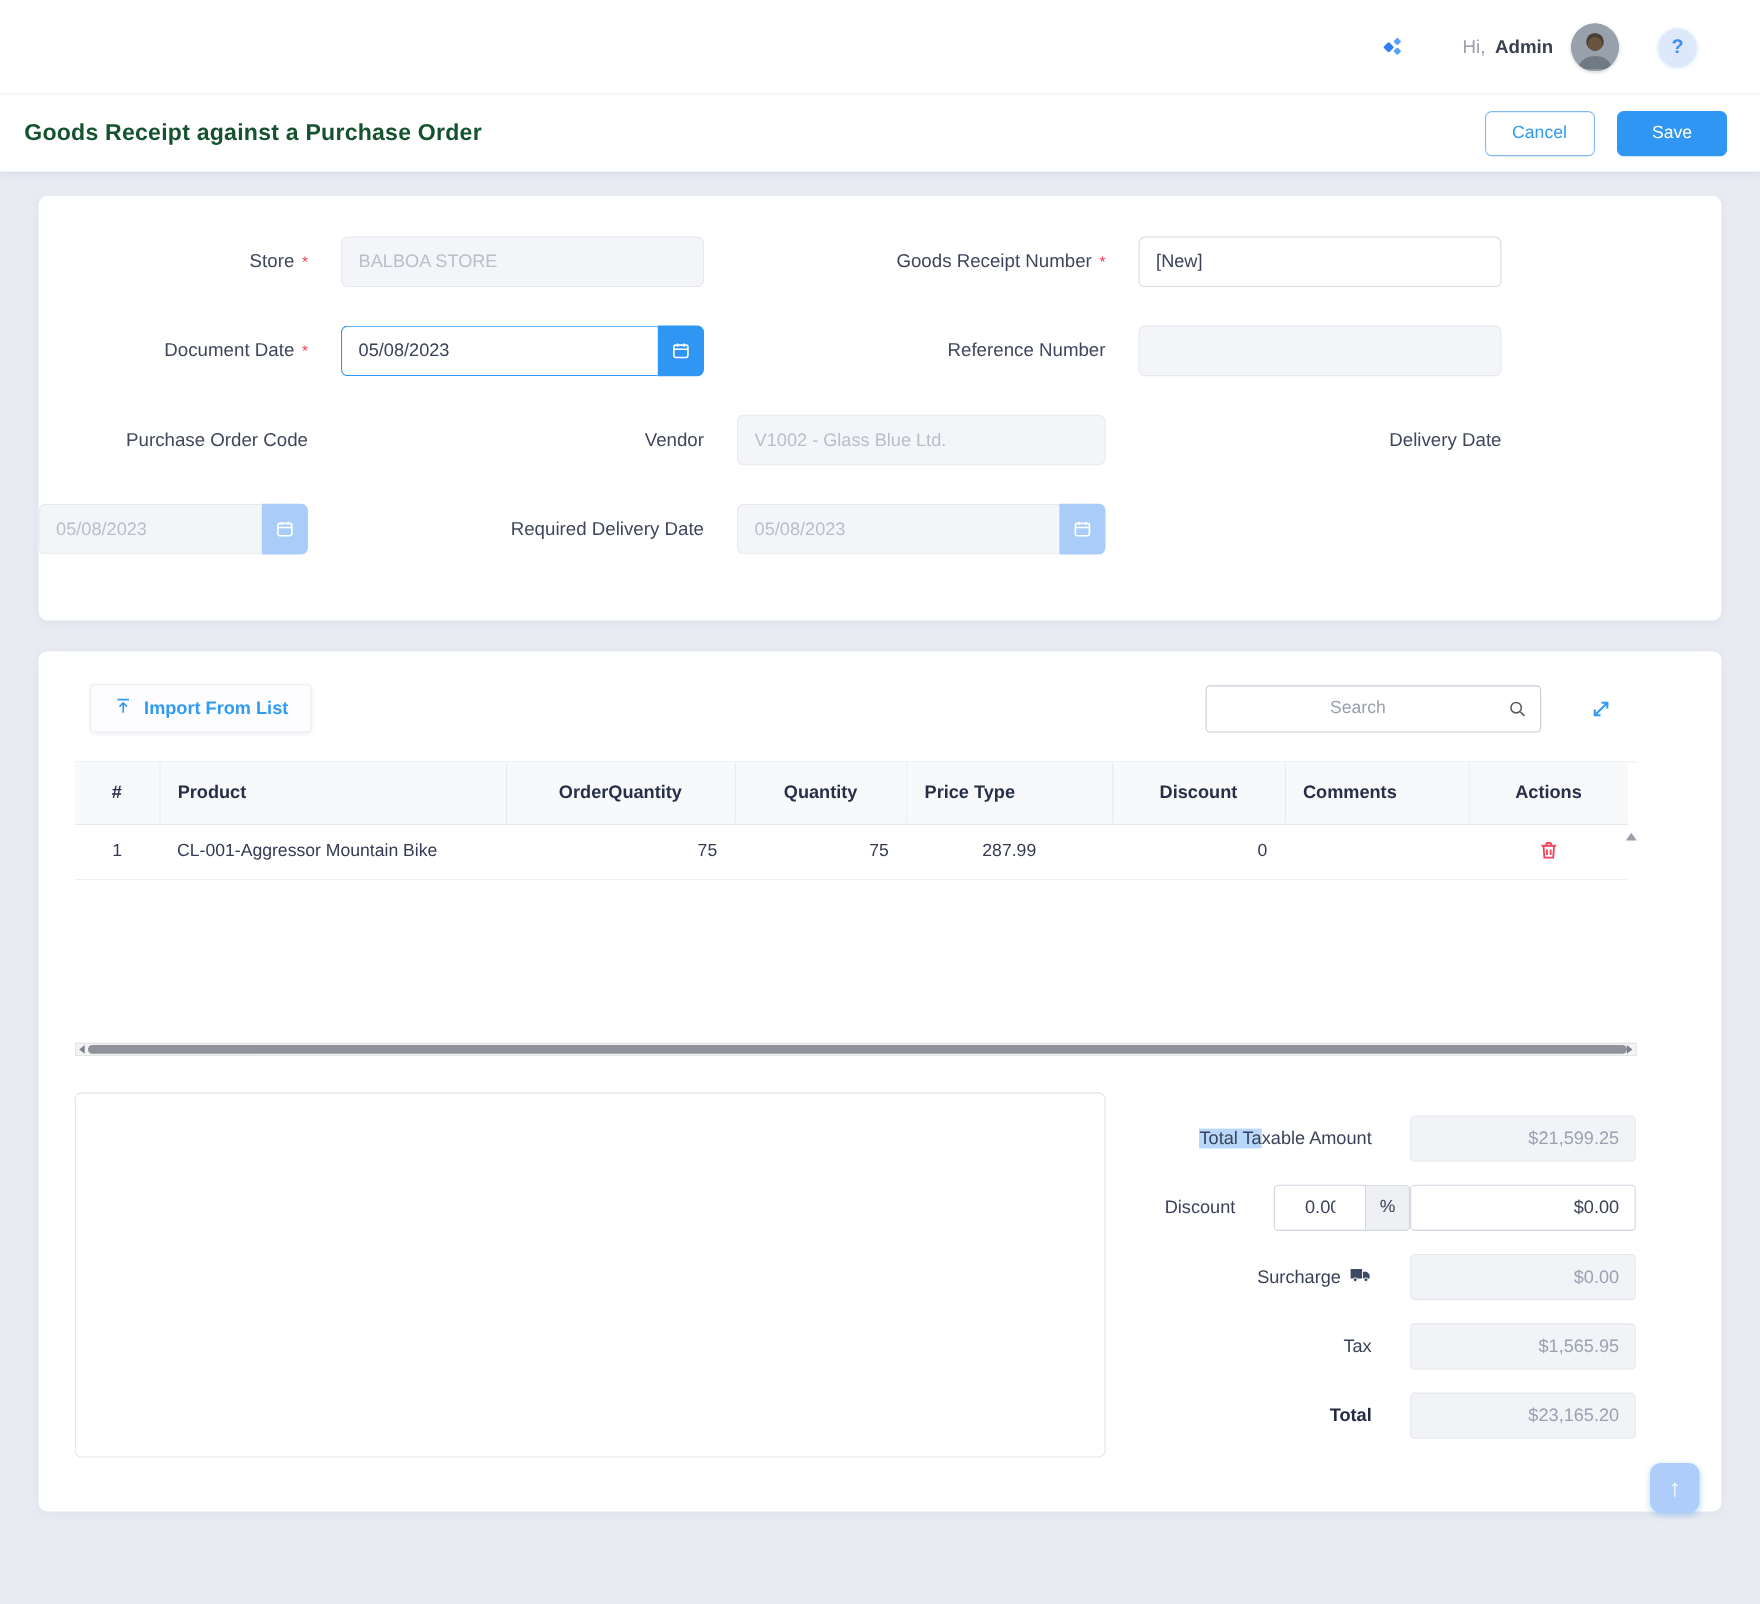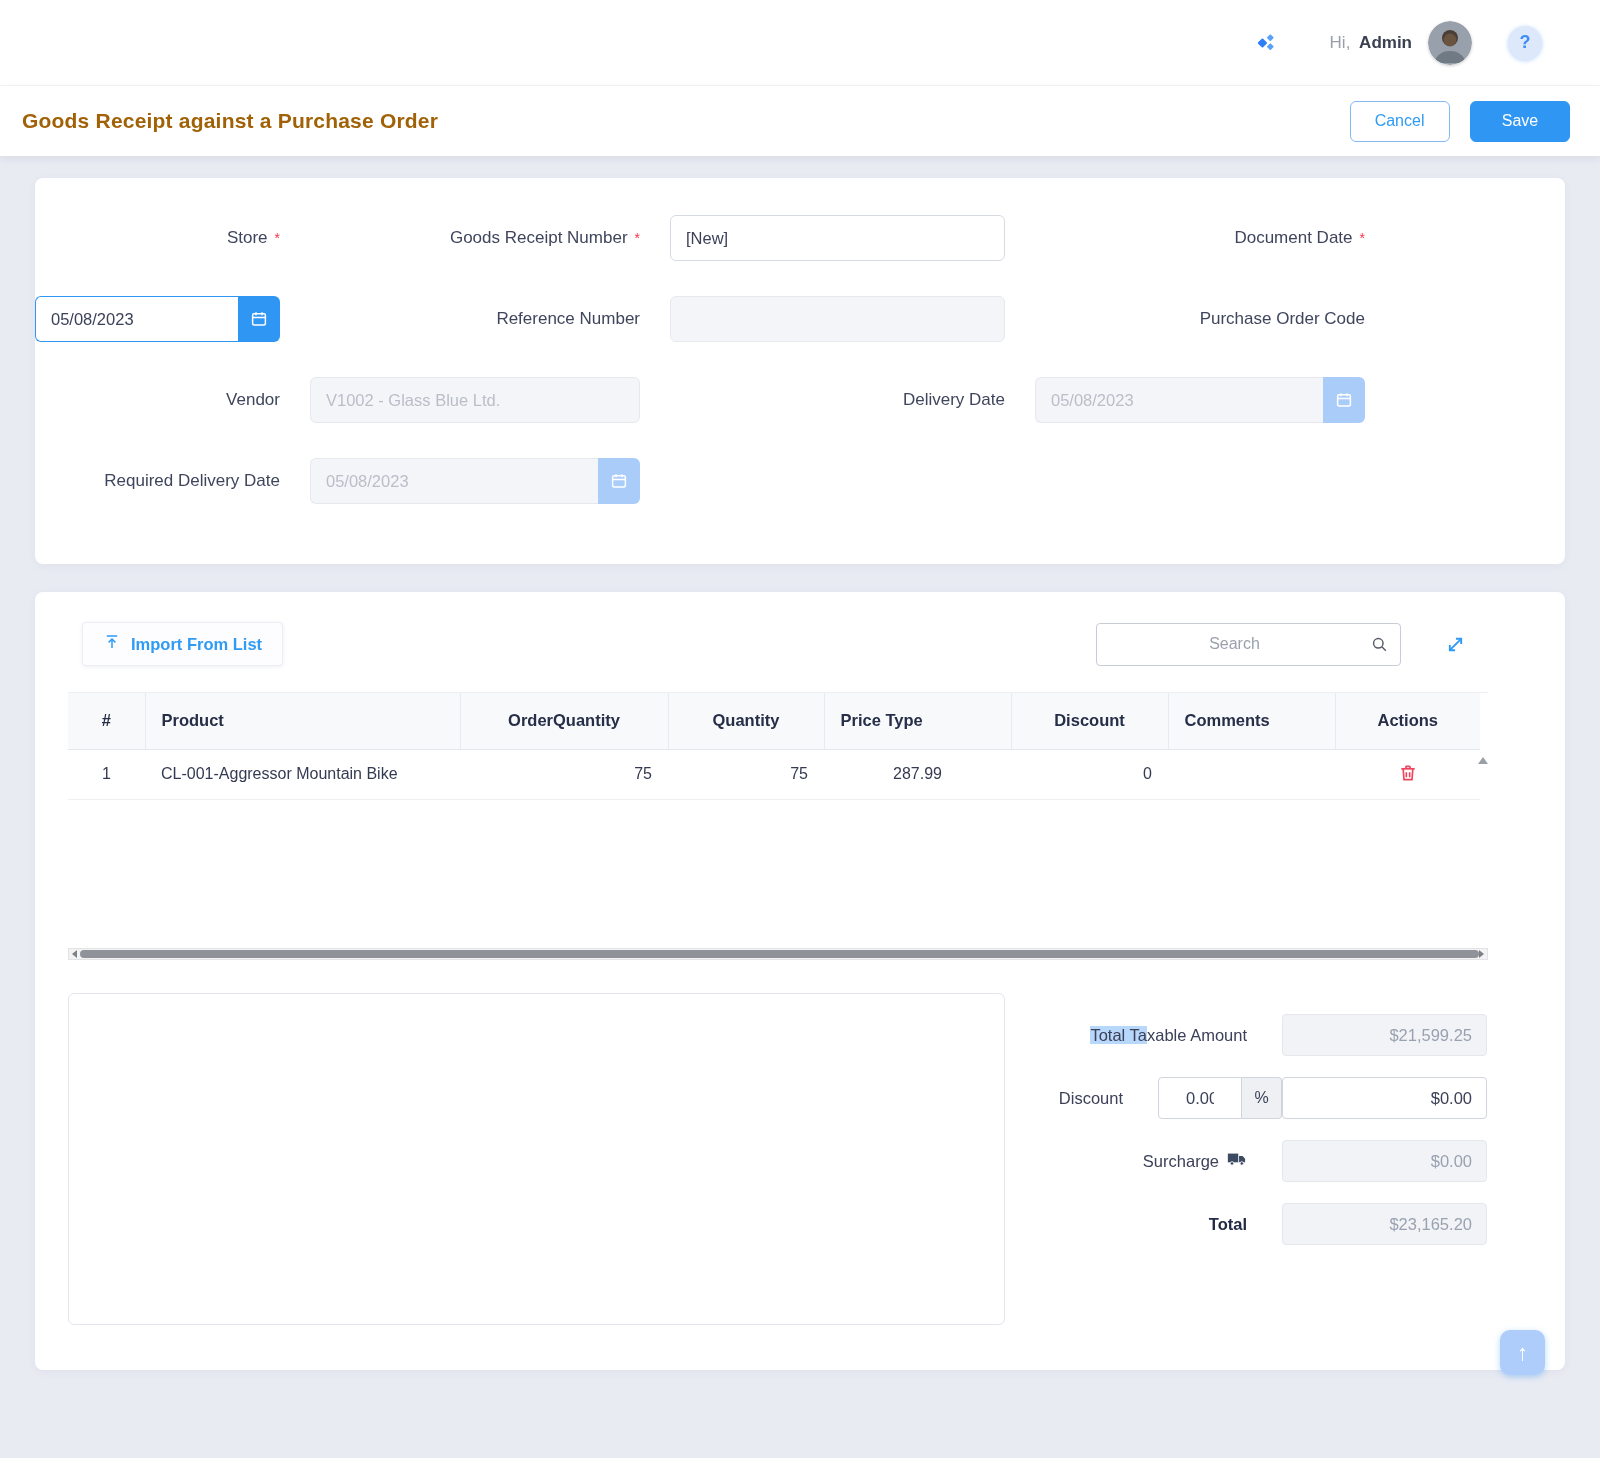--- a/index.html
+++ b/index.html
@@ -11,21 +11,21 @@
   .topbar { height:86px; background:#fff; display:flex; align-items:center; justify-content:flex-end; padding-right:58px; border-bottom:1px solid #f2f3f6; }
   .apps-icon { margin-right:52px; display:flex; align-items:center; cursor:pointer; }
   .greeting { font-size:17px; margin-right:16px; white-space:nowrap; }
   .greeting .hi { color:#9aa0ab; }
   .greeting .who { color:#39404f; font-weight:600; margin-left:4px; }
   .avatar { width:44px; height:44px; border-radius:50%; overflow:hidden; margin-right:36px; cursor:pointer; box-shadow:0 1px 3px rgba(0,0,0,.2); flex:none; }
   .help-btn { width:34px; height:34px; border-radius:50%; background:#dde8fb; color:#3f8cf3; font-size:18px; font-weight:700; display:flex; align-items:center; justify-content:center; cursor:pointer; box-shadow:0 1px 4px rgba(63,140,243,.35); }
 
   
   .pageheader { height:70px; background:#fff; display:flex; align-items:center; padding:0 30px 0 22px; box-shadow:0 3px 8px rgba(40,55,90,.08); position:relative; z-index:2; }
-  .page-title { font-size:21px; font-weight:600; color:#a16207; flex:1; letter-spacing:.2px; }
+  .page-title { font-size:21px; font-weight:600; color:#14532d; flex:1; letter-spacing:.2px; }
   .btn { height:41px; min-width:100px; padding:0 22px; border-radius:6px; font-size:16px; font-weight:500; cursor:pointer; font-family:inherit; }
   .btn-outline { background:#fff; border:1px solid #82b9f3; color:#2f9bf4; margin-right:16px; }
   .btn-primary { background:#2f96f3; border:1px solid #2f96f3; color:#fff; }
 
   
   .content { padding:22px 35px 0;border-radius:13px; }
   .card { background:#fff; border-radius:8px; box-shadow:0 2px 10px rgba(44,63,88,.05); }
 
   
   .form-card { padding:37px 0 60px; }
@@ -137,20 +137,21 @@
   </div>
 
   <div class="content">
 
     <div class="card form-card">
       <div class="form-grid">
 
         <div class="f-label">
           <span>Store</span><span class="req">*</span>
         </div>
+        <div><input class="inp dis" readonly="" value="BALBOA STORE" style=""></div>
 
         <div class="f-label">
           <span>Goods Receipt Number</span><span class="req">*</span>
         </div>
         <div><input class="inp" value="[New]" style=""></div>
 
         <div class="f-label">
           <span>Document Date</span><span class="req">*</span>
         </div>
         <div class="date-group active">
@@ -304,20 +305,24 @@
                   <path d="M1 5.5h12.5V16H1z"></path>
                     <path d="M14.5 8.5h4.2l3 3.2V16h-7.2z"></path>
                   <circle cx="6" cy="17.3" r="2.1" stroke="#fff" stroke-width="1"></circle>
                   <circle cx="17.8" cy="17.3" r="2.1" stroke="#fff" stroke-width="1"></circle>
                 </svg>
               </span>
             </span>
             <span class="vbox dis">$0.00</span>
           </div>
 
+          <div class="t-row">
+            <span class="t-label">Tax</span>
+            <span class="vbox dis">$1,565.95</span>
+          </div>
 
           <div class="t-row">
             <span class="t-label bold">Total</span>
             <span class="vbox dis">$23,165.20</span>
           </div>
 
         </div>
       </div>
 
     </div>

